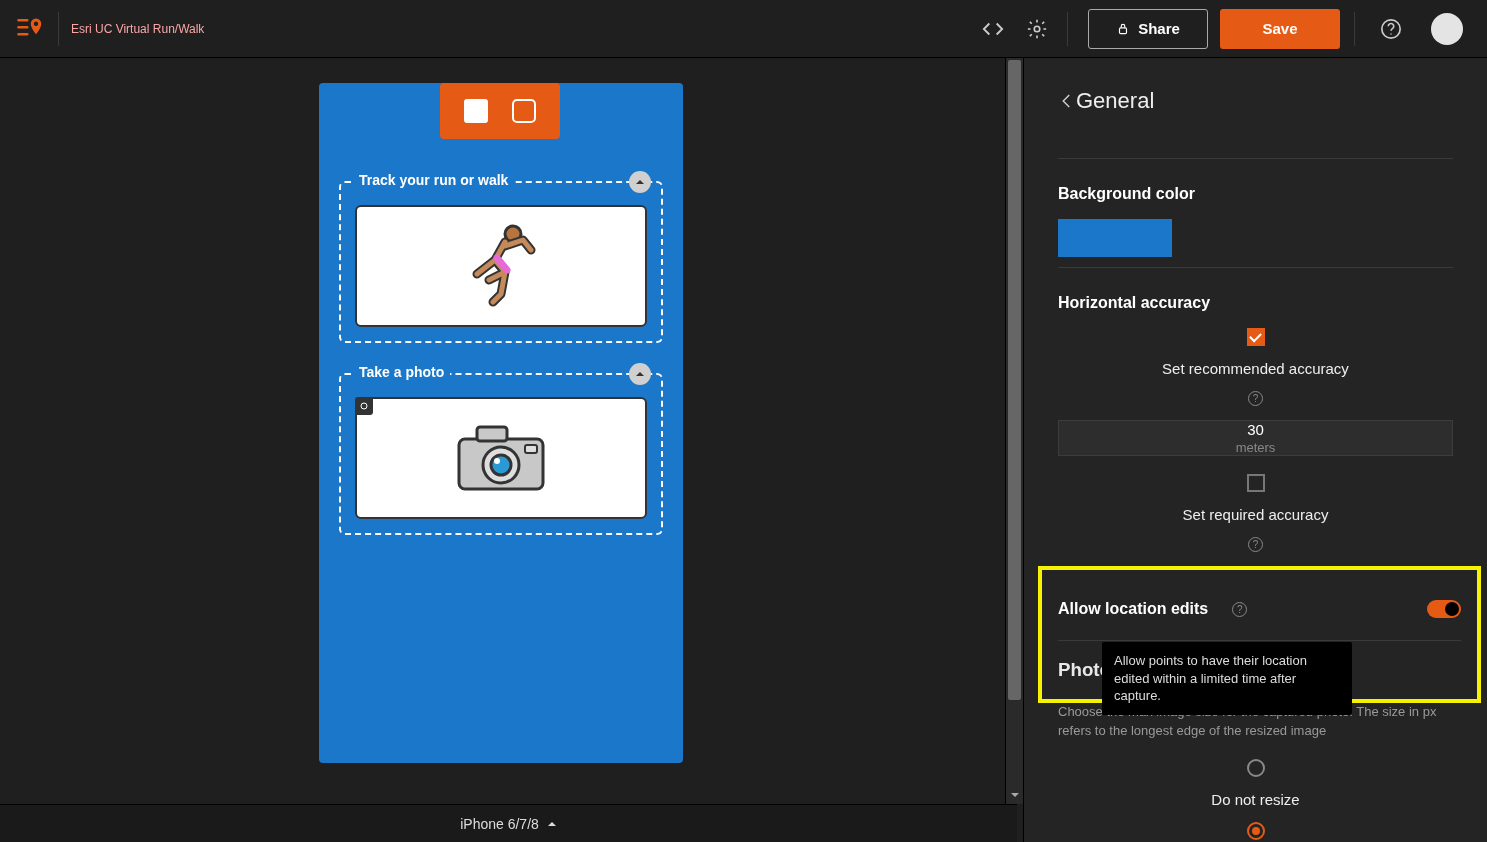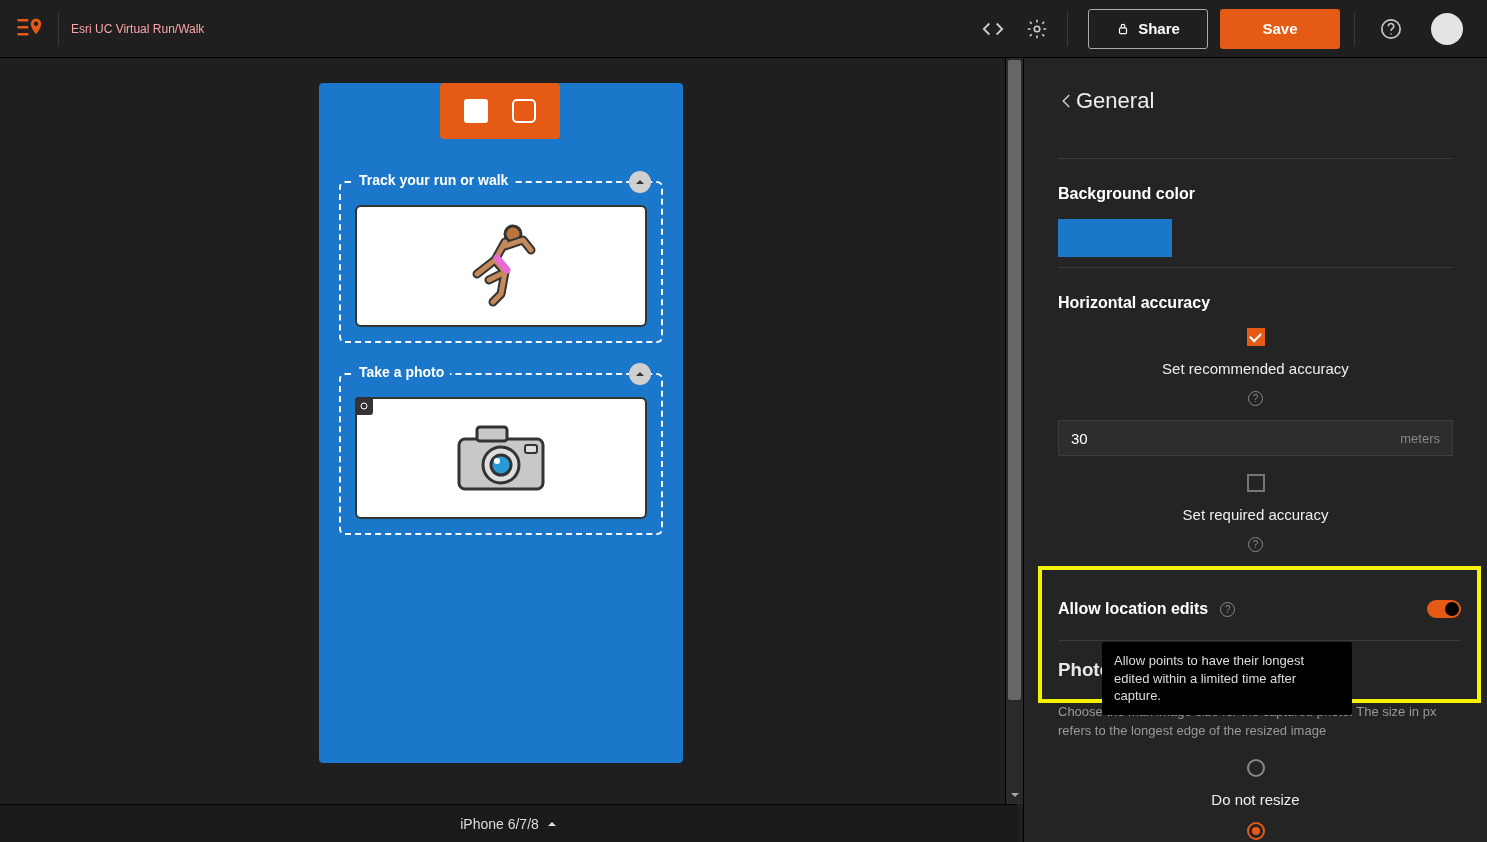--- a/index.html
+++ b/index.html
@@ -205,31 +205,32 @@
   .row-text { font-size:15px; color:#eee; }
   .info-ico {
     width:15px; height:15px; border:1px solid #888; border-radius:50%;
     display:flex; align-items:center; justify-content:center;
     font-size:10px; color:#888;
   }
   .input-row {
     height:36px; background:#2d2d2d; border:1px solid #3c3c3c;
     display:flex; align-items:center; padding:0 12px;
     margin-bottom:18px;
+    flex-direction:column;
   }
   .input-row span:first-child { flex:1; color:#fff; font-size:15px; }
   .input-row .unit { color:#888; font-size:13px; }
   .highlight {
     border:4px solid #f7f300;
     padding:30px 16px 18px 16px;
     margin-left:-20px; margin-right:-28px;
     position:relative;
   }
   .toggle-row {
-    display:flex; align-items:center; gap:12px;
+    display:flex; align-items:center; gap:24px;
   }
   .toggle-row h3 { font-size:16px; font-weight:600; color:#fff; }
   .toggle-row .spacer { flex:1; }
   .toggle {
     width:34px; height:18px; background:#e55b16;
     border-radius:9px; position:relative; cursor:pointer;
   }
   .toggle::after {
     content:""; position:absolute; width:14px; height:14px;
     background:#000; border-radius:50%;
@@ -403,21 +404,21 @@
 
       <div class="highlight">
         <div class="toggle-row">
           <h3>Allow location edits</h3>
           <span class="info-ico">?</span>
           <div class="spacer"></div>
           <div class="toggle"></div>
         </div>
         <div class="sect-divider"></div>
         <h3>Photo size</h3>
-        <div class="tooltip">Allow points to have their longest edited within a limited time after capture.</div>
+        <div class="tooltip">Allow points to have their location edited within a limited time after capture.</div>
       </div>
 
       <p class="muted">Choose the max image size for the captured photo. The size in px refers to the longest edge of the resized image</p>
       <div class="rad-row">
         <div class="radio"></div>
         <span class="row-text">Do not resize</span>
       </div>
       <div class="rad-row">
         <div class="radio on"></div>
         <span class="row-text">1280px</span>

